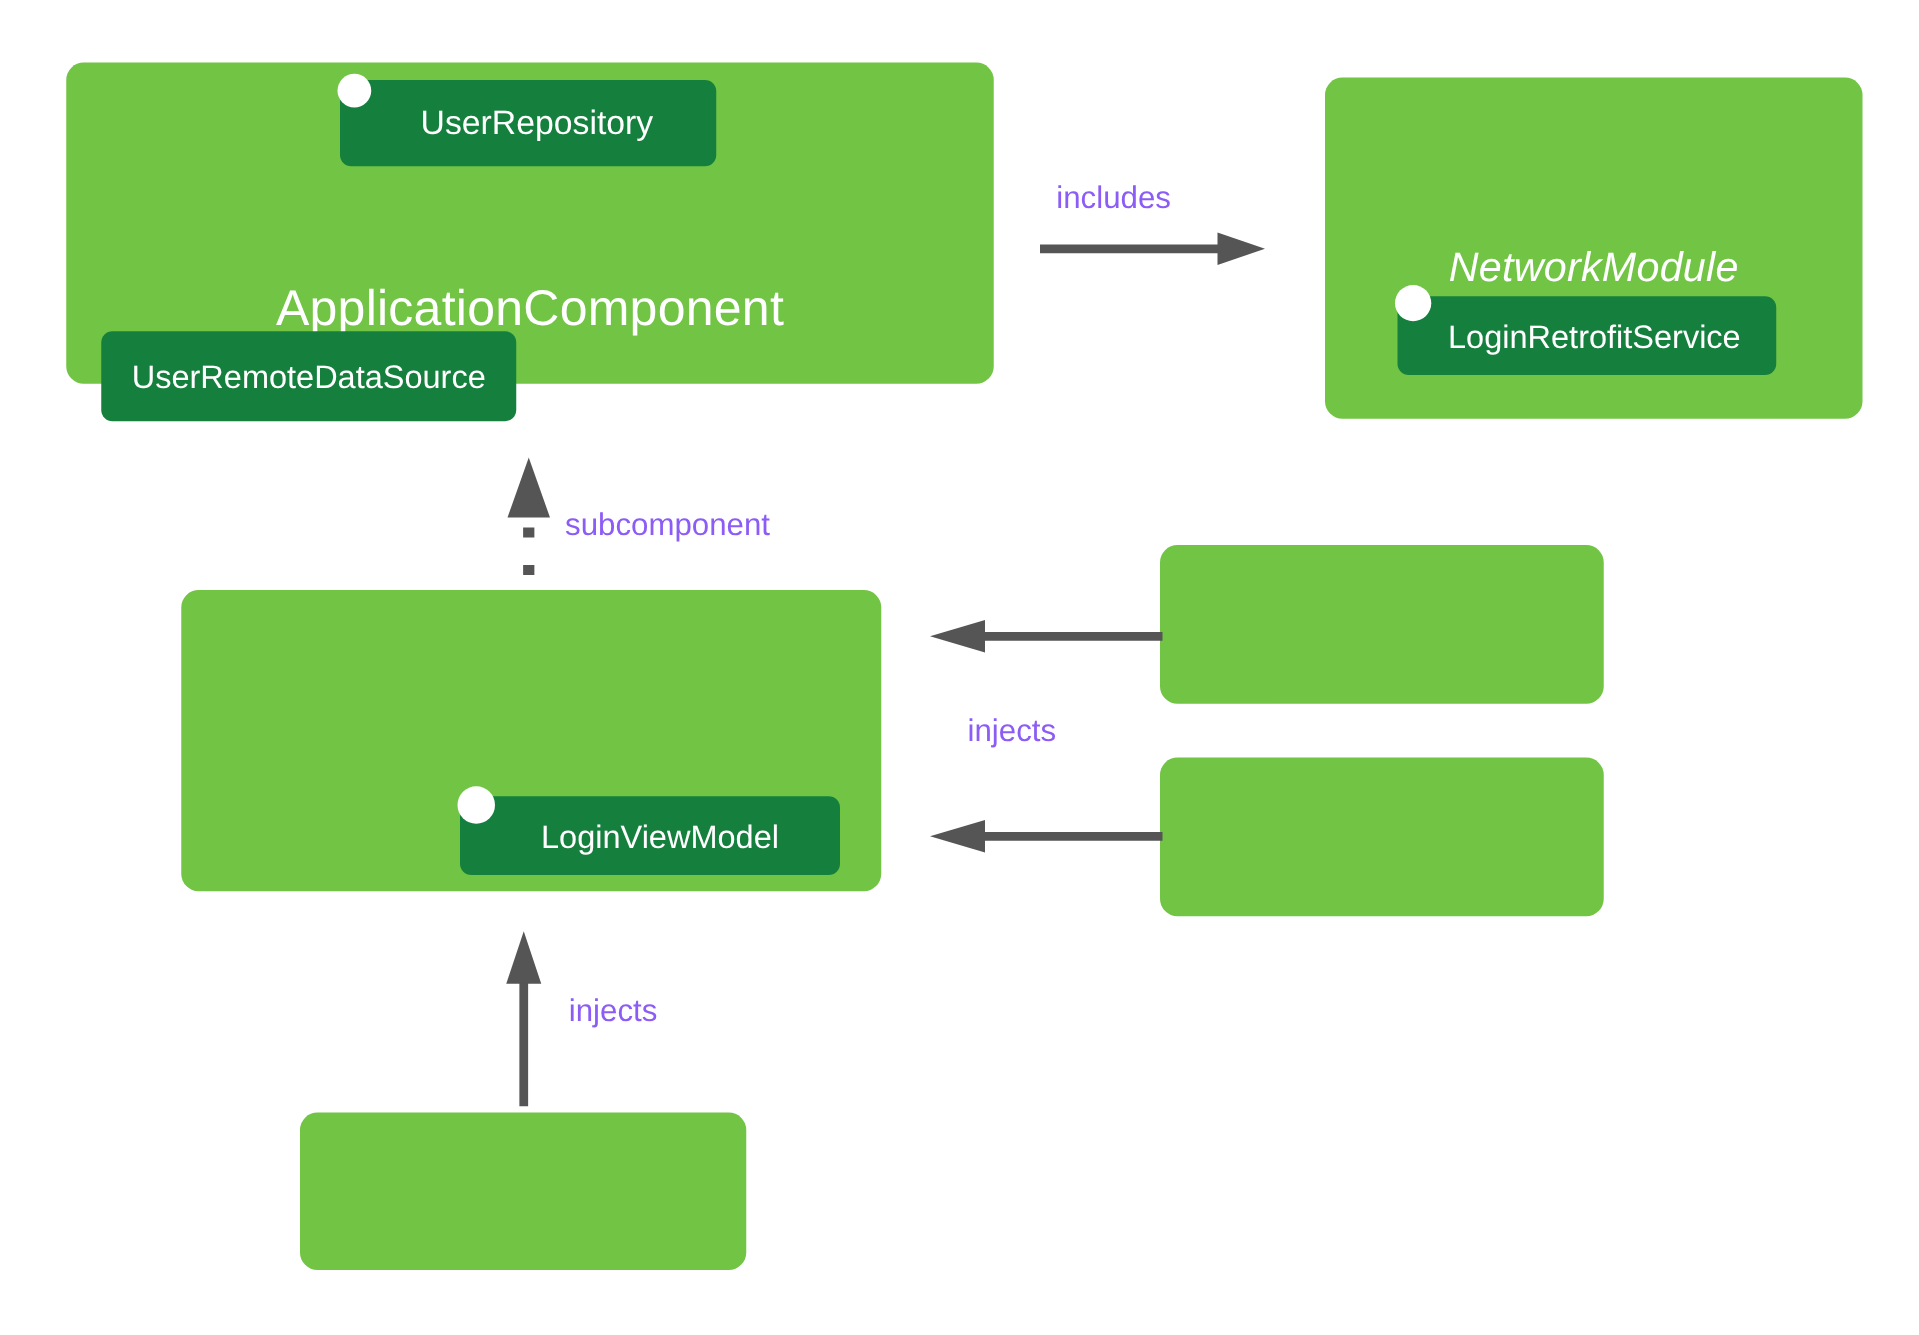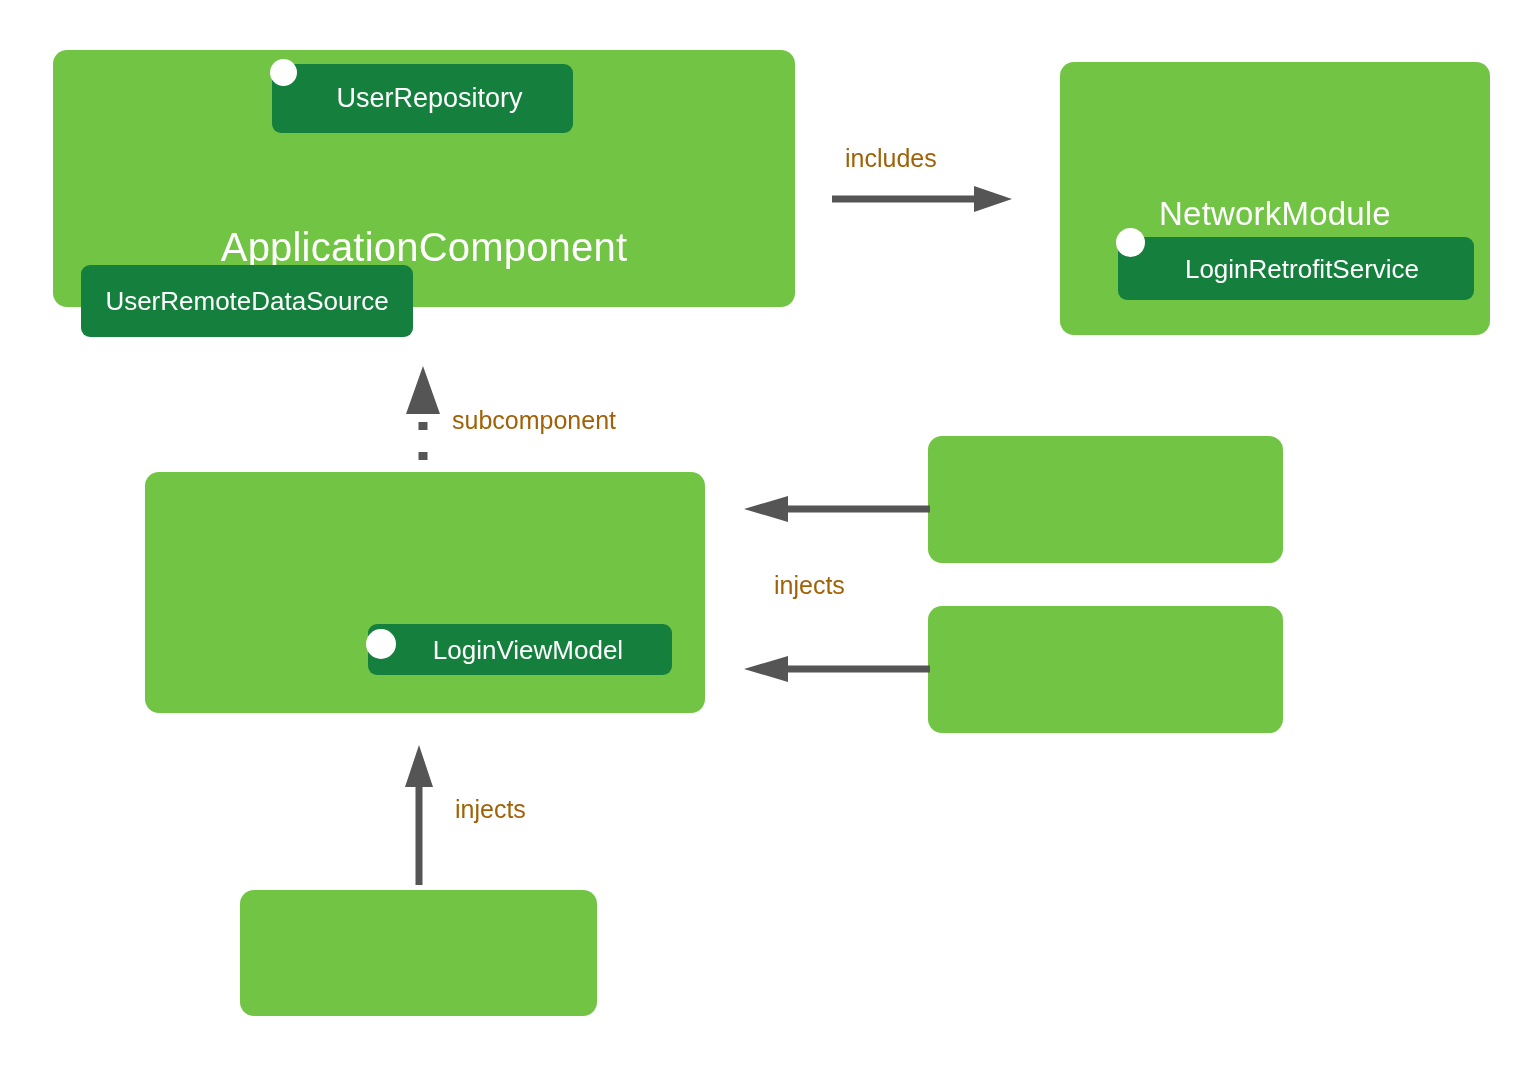--- a/index.html
+++ b/index.html
@@ -63,48 +63,48 @@
     border-radius: 50%;
   }
 
   
   .edge-svg {
     position: absolute;
     overflow: visible;
   }
   .edge-label {
     position: absolute;
-    color: #a16207;
+    color: #8b5cf6;
     font-weight: 400;
     white-space: nowrap;
     line-height: 1;
   }
 
   
   #app-component      { left: 53px;  top: 50px;  width: 742px; height: 257px; }
   #app-component-title{ top: 174px;  font-size: 40px; }
 
   #chip-user-repository      { left: 272px; top: 64px;  width: 301px; height: 69px; }
   #chip-user-repository .chip-label { font-size: 27px; padding-left: 14px; }
   #socket-user-repository    { left: 270px; top: 59px;  width: 27px; height: 27px; }
 
   #chip-user-remote-ds       { left: 81px;  top: 265px; width: 332px; height: 72px; }
   #chip-user-remote-ds .chip-label  { font-size: 26px; }
   #chip-user-local-ds        { left: 460px; top: 265px; width: 305px; height: 62px; }
   #chip-user-local-ds .chip-label   { font-size: 26px; }
 
-  #network-module       { left: 1060px; top: 62px; width: 430px; height: 273px; }
+  #network-module       { left: 1060px; top: 62px; width: 430px; height: 273px; font-style: italic; }
   #network-module-title { top: 133px;   font-size: 33px; }
-  #chip-login-retrofit  { left: 1118px; top: 237px; width: 356px; height: 63px; }
+  #chip-login-retrofit  { left: 1118px; top: 237px; width: 303px; height: 63px; }
   #chip-login-retrofit .chip-label { font-size: 26px; padding-left: 12px; }
   #socket-login-retrofit{ left: 1116px; top: 228px; width: 29px; height: 29px; }
 
   #login-component       { left: 145px; top: 472px; width: 560px; height: 241px; }
   #login-component-title { top: 566px;  font-size: 40px; }
-  #chip-login-viewmodel  { left: 368px; top: 624px; width: 304px; height: 51px; }
+  #chip-login-viewmodel  { left: 368px; top: 637px; width: 304px; height: 63px; }
   #chip-login-viewmodel .chip-label { font-size: 26px; padding-left: 16px; }
   #socket-login-viewmodel{ left: 366px; top: 629px; width: 30px; height: 30px; }
 
   #login-username-fragment       { left: 928px; top: 436px; width: 355px; height: 127px; }
   #login-username-fragment-title { top: 455px; font-size: 31px; }
 
   #login-password-fragment       { left: 928px; top: 606px; width: 355px; height: 127px; }
 
   #login-activity       { left: 240px; top: 890px; width: 357px; height: 126px; }
 

